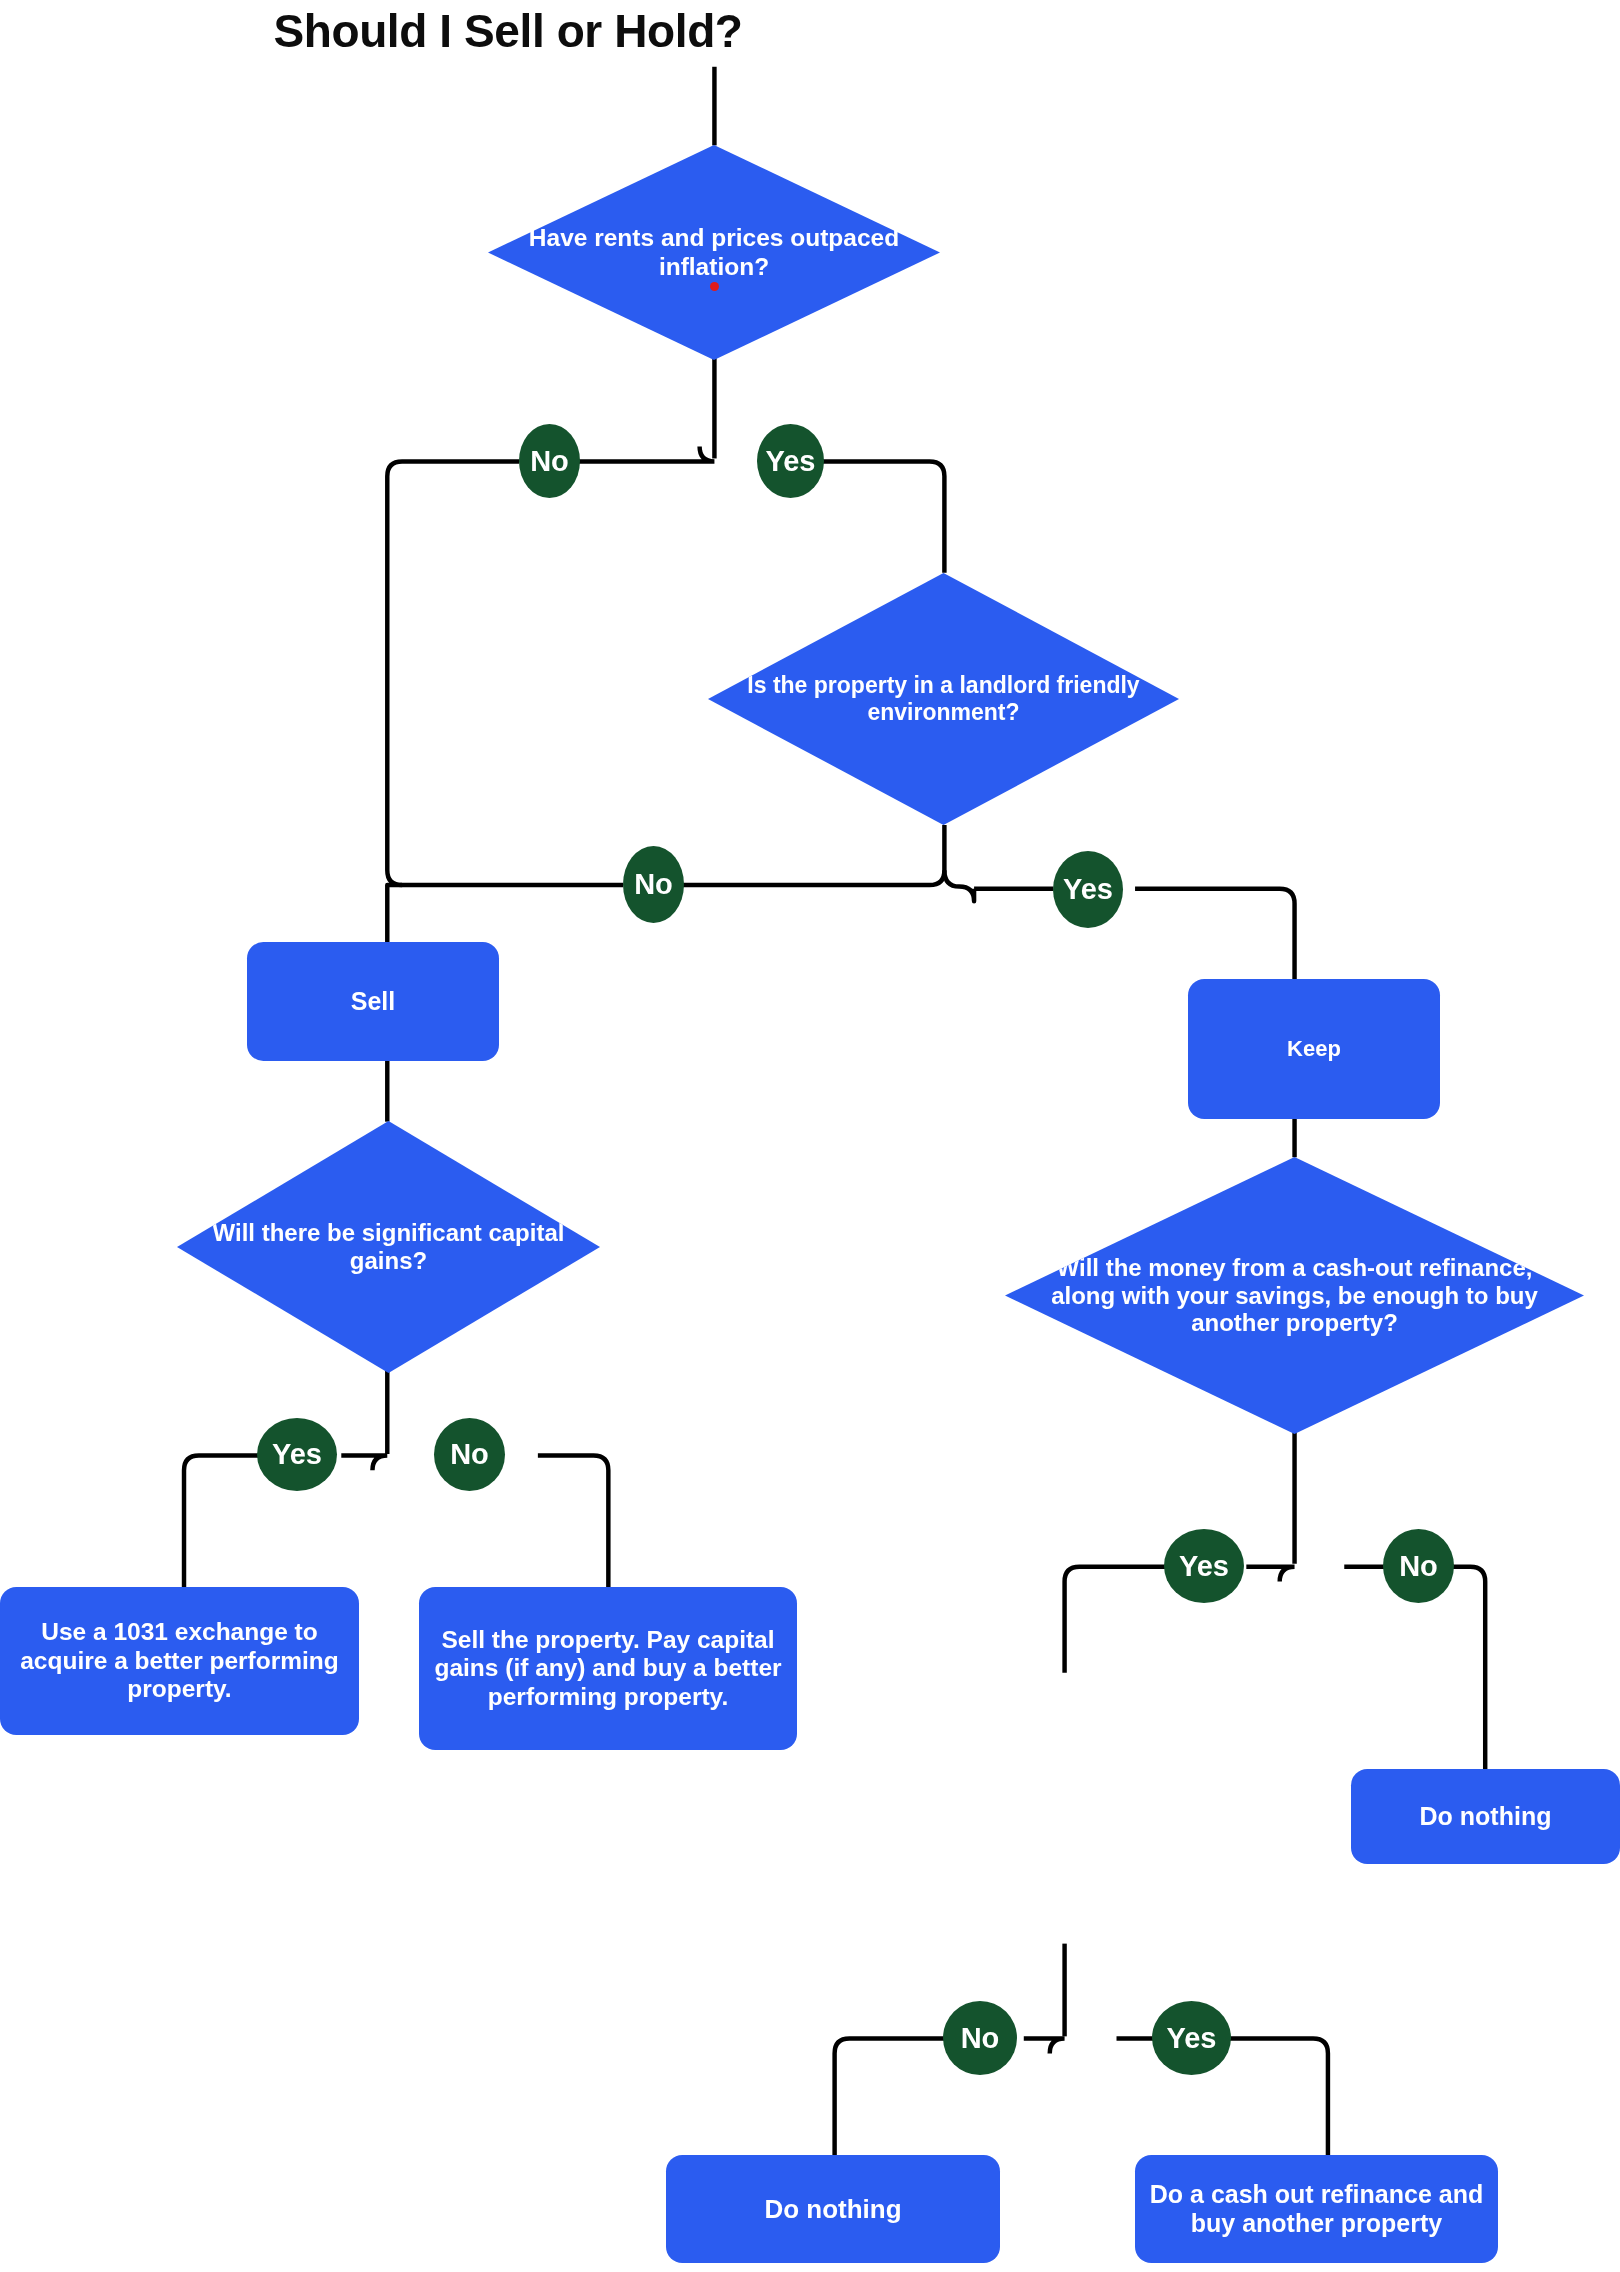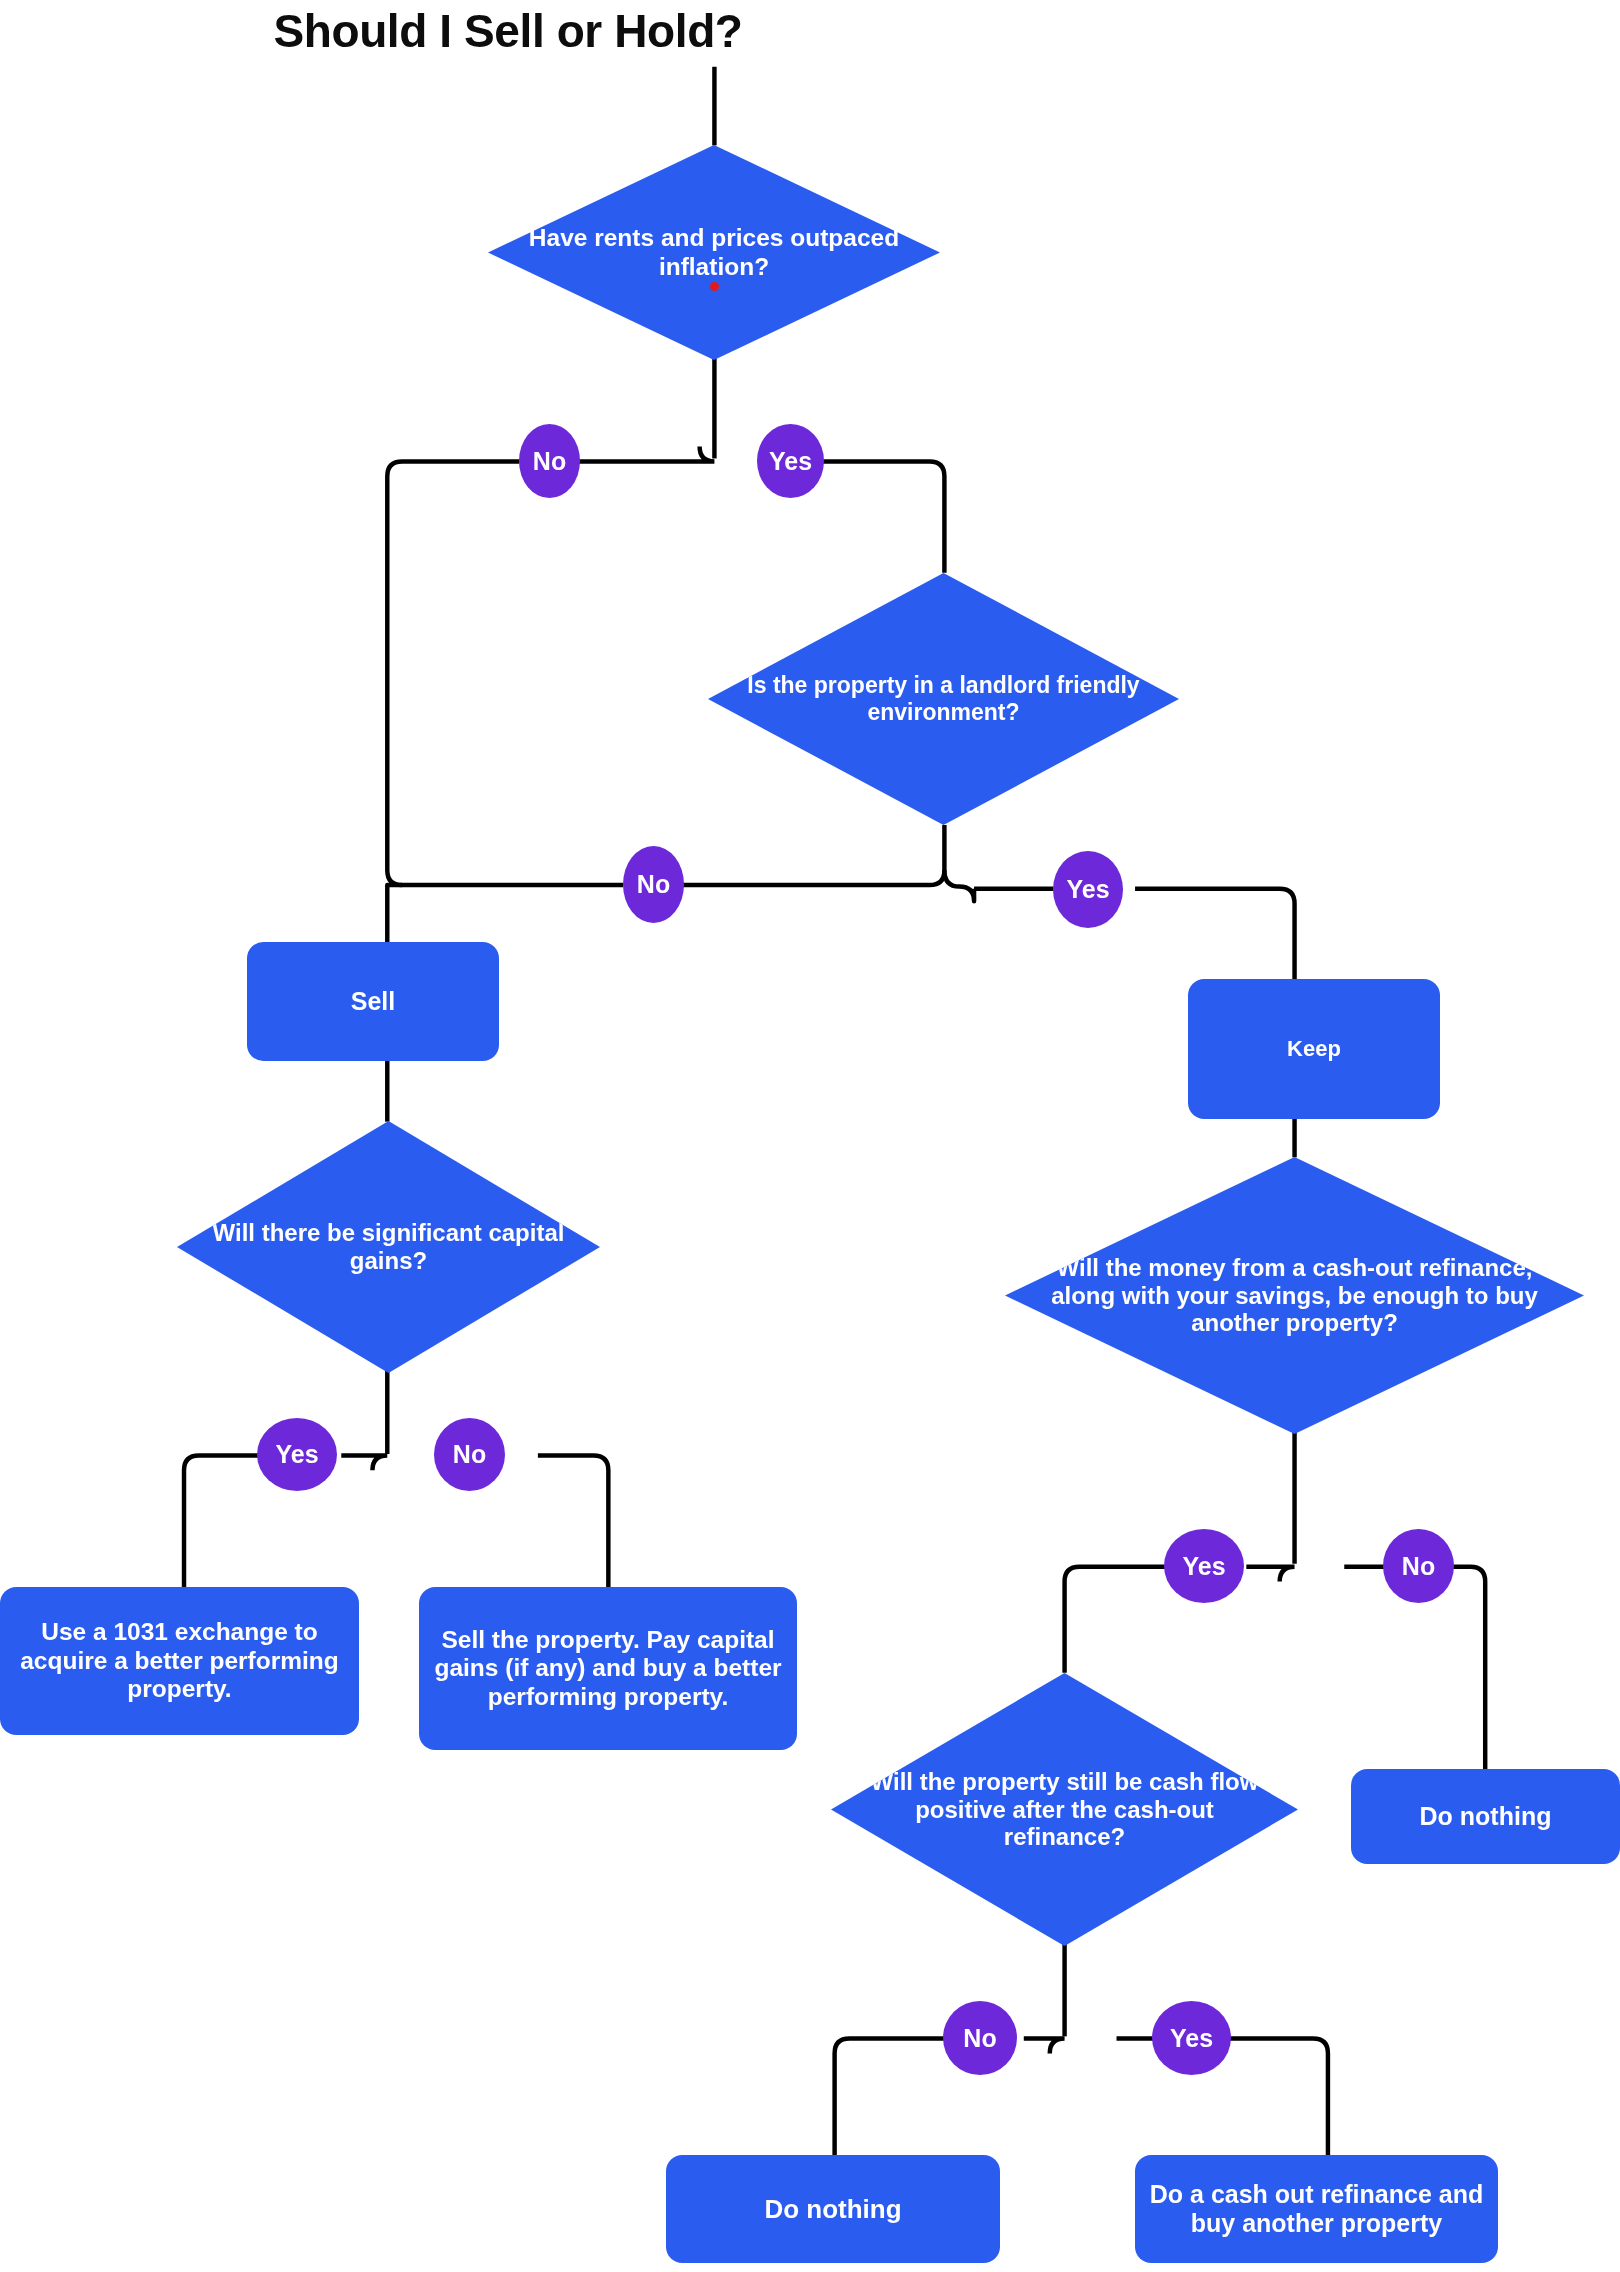--- a/index.html
+++ b/index.html
@@ -80,28 +80,28 @@
     padding: 0 6%;
   }
   .terminal {
     background: #2b5cf0;
     border-radius: 16.3px;
     padding: 4.5px 10.4px;
   }
   .edge-label {
     position: absolute;
     box-sizing: border-box;
-    background: #6d28d9;
+    background: #14532d;
     border-radius: 50%;
     display: flex;
     align-items: center;
     justify-content: center;
     color: #ffffff;
     font-weight: bold;
-    font-size: 25px;
+    font-size: 29px;
     line-height: 1;
     z-index: 5;
   }
   .cursor-dot {
     position: absolute;
     width: 9px;
     height: 9px;
     border-radius: 50%;
     background: #e01b1b;
     z-index: 40;
@@ -195,23 +195,20 @@
 
   <div class="edge-label" style="left:1164px; top:1529px; width:80px; height:74px;">Yes</div>
   <div class="edge-label" style="left:1383px; top:1529px; width:71px; height:74px;">No</div>
 
   <div class="node terminal" style="left:0px; top:1587px; width:359px; height:148px; font-size:24.5px;">Use a 1031 exchange to acquire a better performing property.</div>
 
   <div class="node terminal" style="left:419px; top:1587px; width:378px; height:163px; font-size:24.5px;">Sell the property. Pay capital gains (if any) and buy a better performing property.</div>
 
   <div class="node terminal" style="left:1351px; top:1769px; width:269px; height:95px; font-size:25px;">Do nothing</div>
 
-  <div class="node decision" style="left:831px; top:1673px; width:467px; height:273px; font-size:24px;">
-    <div class="dtext">Will the property still be cash flow positive after the cash-out refinance?</div>
-  </div>
 
   <div class="edge-label" style="left:943px; top:2001px; width:74px; height:74px;">No</div>
   <div class="edge-label" style="left:1152px; top:2001px; width:79px; height:74px;">Yes</div>
 
   <div class="node terminal" style="left:666px; top:2155px; width:334px; height:108px; font-size:26px;">Do nothing</div>
 
   <div class="node terminal" style="left:1135px; top:2155px; width:363px; height:108px; font-size:25px;">Do a cash out refinance and buy another property</div>
 
 </div>
 

